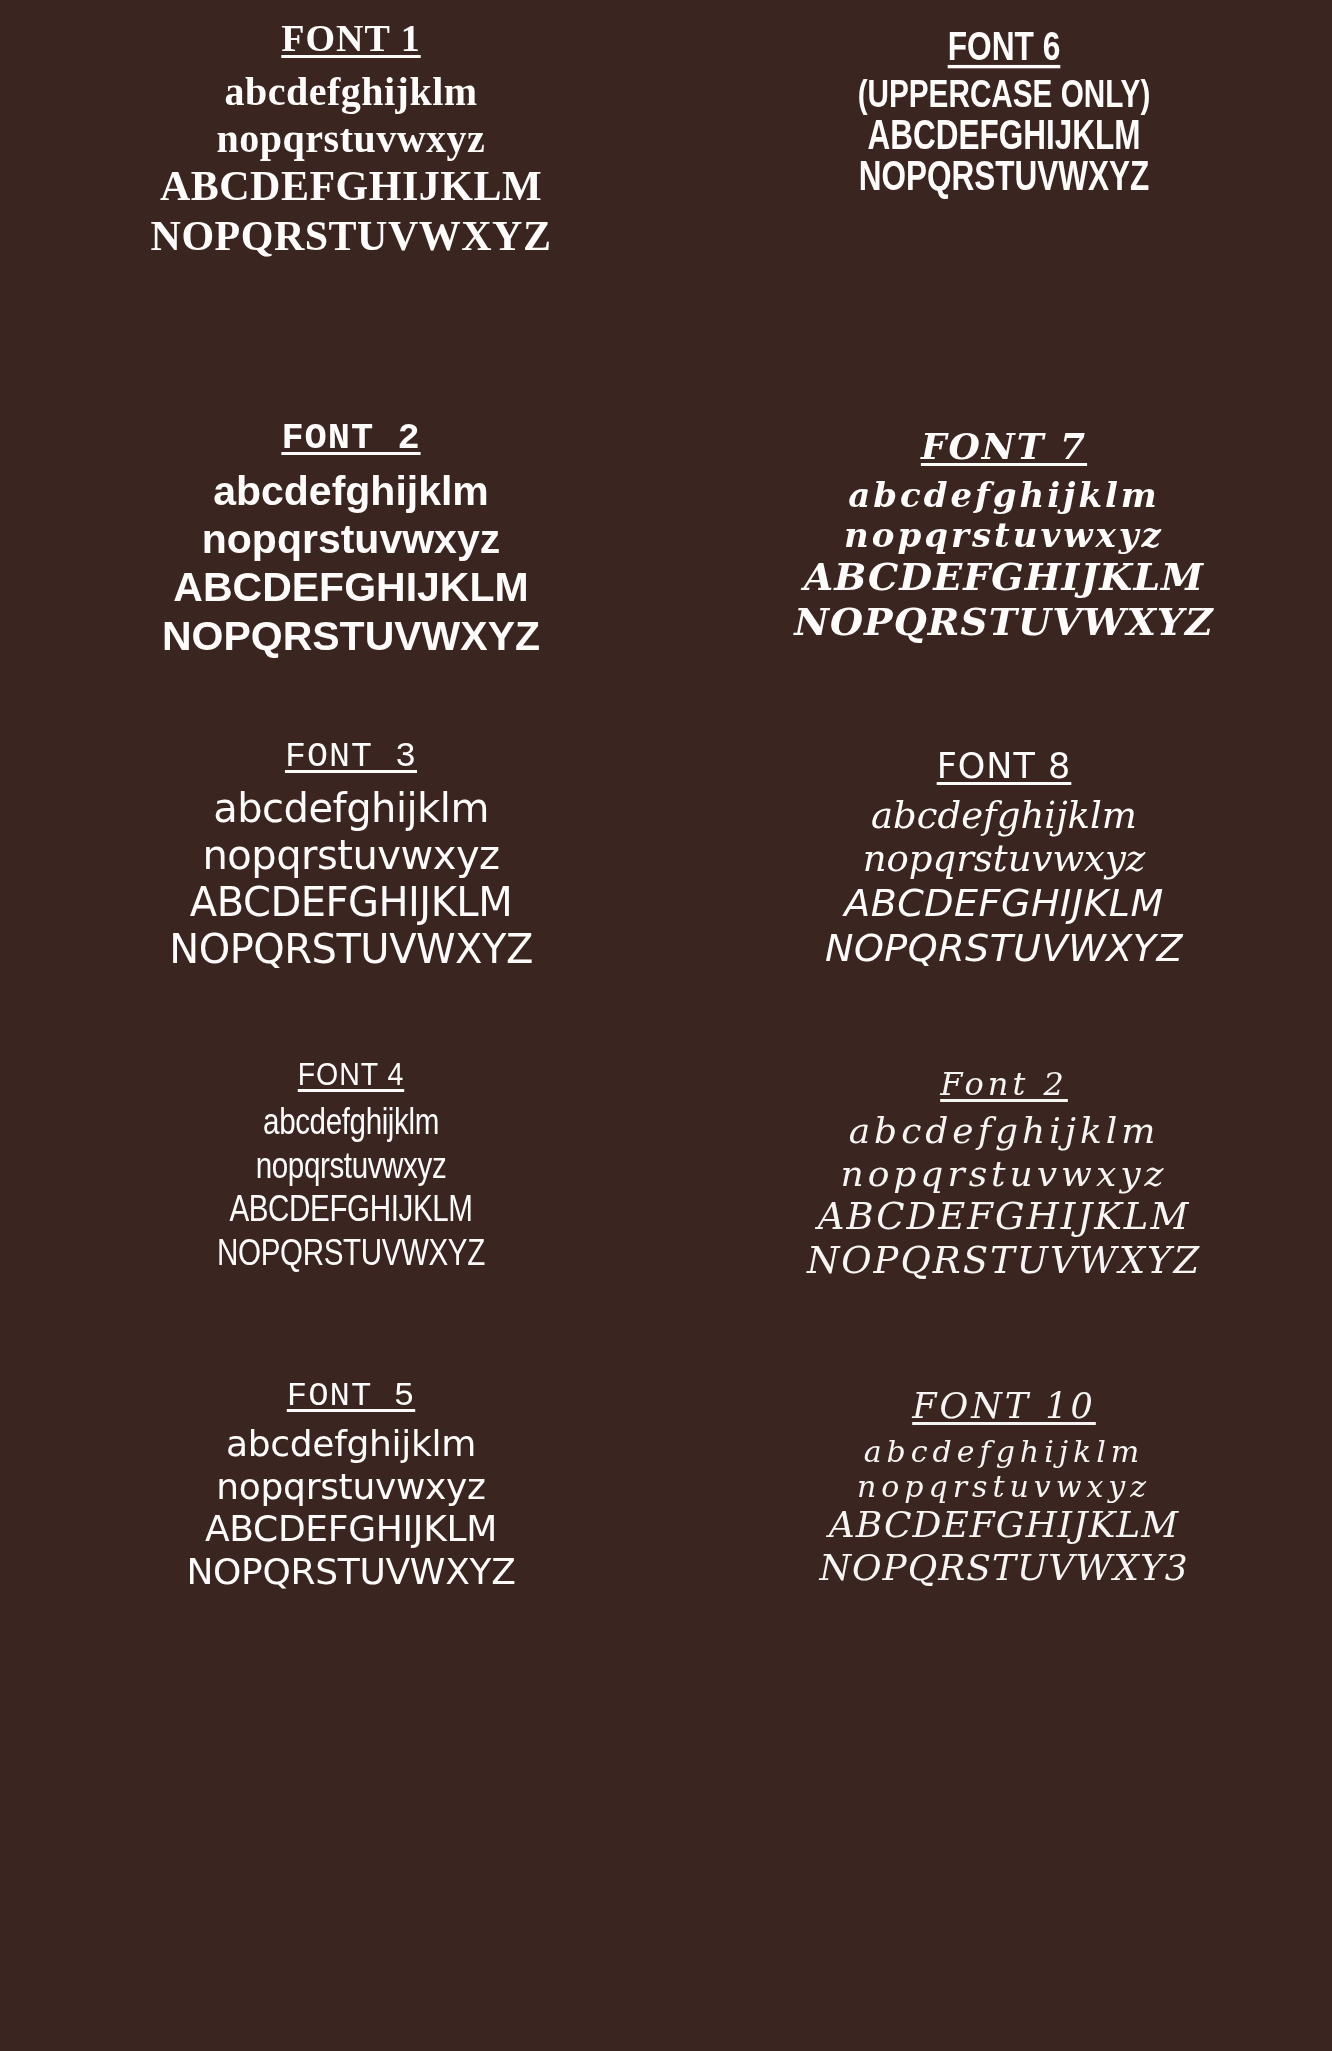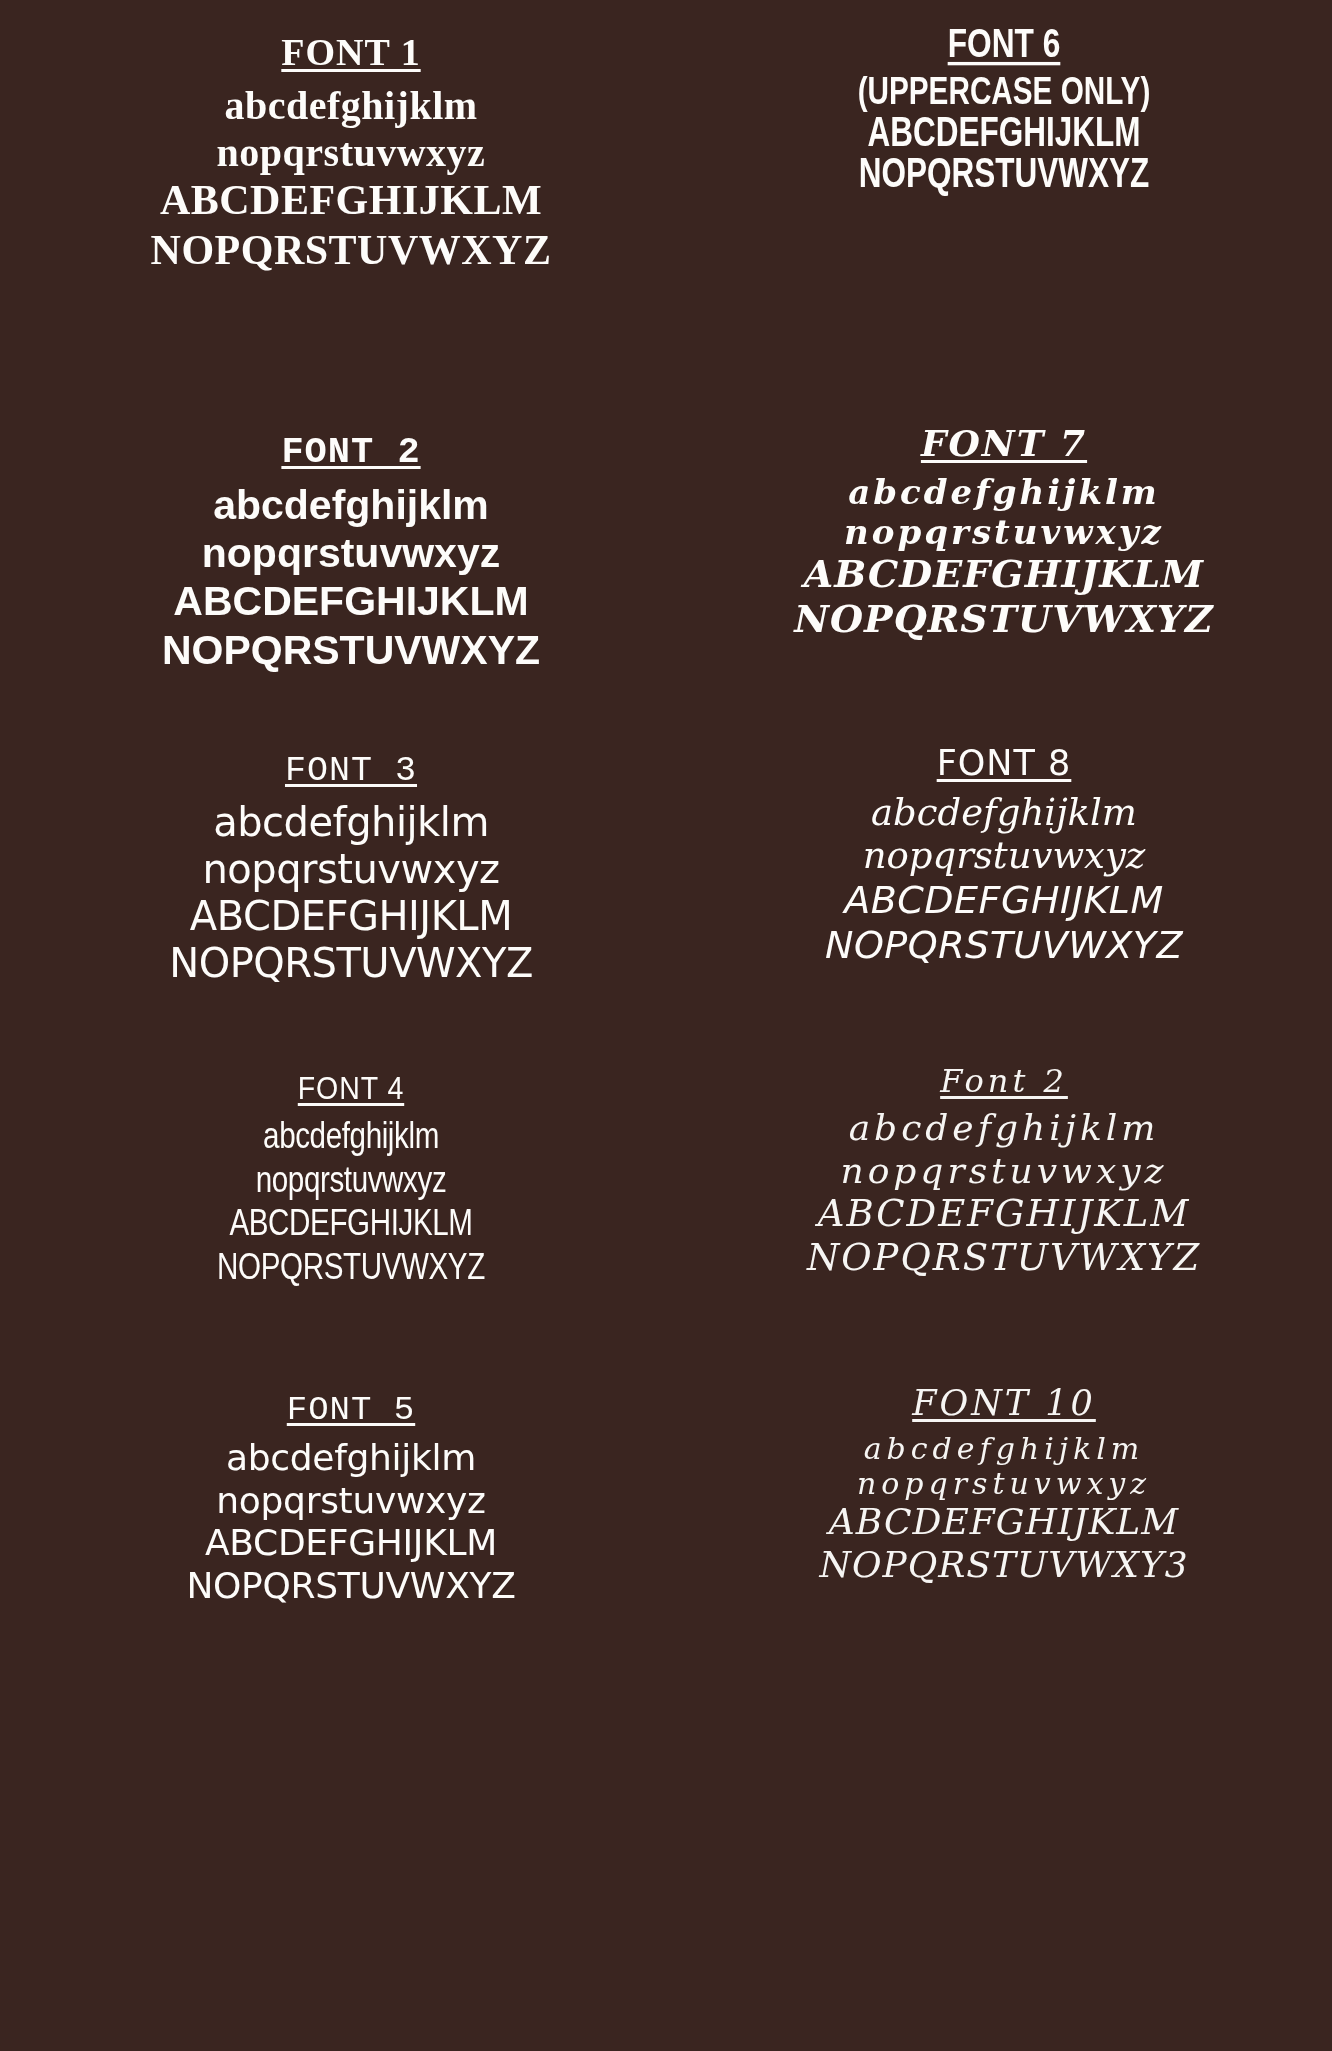--- a/index.html
+++ b/index.html
@@ -18,21 +18,21 @@
     position: relative;
     width: 1332px;
     height: 2051px;
     background: #3a2520;
   }
   .columns {
     display: flex;
     width: 100%;
     height: 100%;
     box-sizing: border-box;
-    padding: 24px 0 0 0;
+    padding: 10px 0 0 0;
   }
   .col {
     width: 50%;
     box-sizing: border-box;
     display: flex;
     flex-direction: column;
   }
   .col-left { padding-left: 36px; }
   .col-right { padding-left: 10px; }
 
@@ -76,21 +76,21 @@
   #b4 .row { font-family: "Liberation Sans", sans-serif; font-weight: 400; font-size: 37px; letter-spacing: -0.5px; transform: scaleX(0.8); }
 
   
   #b5 { height: 300px; }
   #b5 .title { font-family: Liberation Mono, monospace; font-weight: 400; font-size: 34px; letter-spacing: 1px; }
   #b5 .row { font-family: "DejaVu Sans", sans-serif; font-weight: 400; font-size: 36px; letter-spacing: -0.3px; }
 
   
 
   
-  #b6 { margin-top: 0; height: 400px; }
+  #b6 { margin-top: 17px; height: 400px; }
   #b6 .title { font-family: "Liberation Sans", sans-serif; font-weight: bold; font-size: 36px; letter-spacing: 0px; transform: scaleX(0.88) scaleY(1.12); }
   #b6 .row { font-family: "Liberation Sans", sans-serif; font-weight: bold; font-size: 35px; letter-spacing: 0px; transform: scaleX(0.9) scaleY(1.2); }
   #b6 .row.small { font-size: 33px; }
 
   
   #b7 { height: 320px; }
   #b7 .title { font-family: "DejaVu Serif", serif; font-weight: bold; font-style: italic; font-size: 36px; letter-spacing: 2px; }
   #b7 .row { font-family: "DejaVu Serif", serif; font-weight: bold; font-style: italic; font-size: 34px; letter-spacing: 3px; }
   #b7 .row.caps { font-size: 38px; letter-spacing: 1px; }
 

